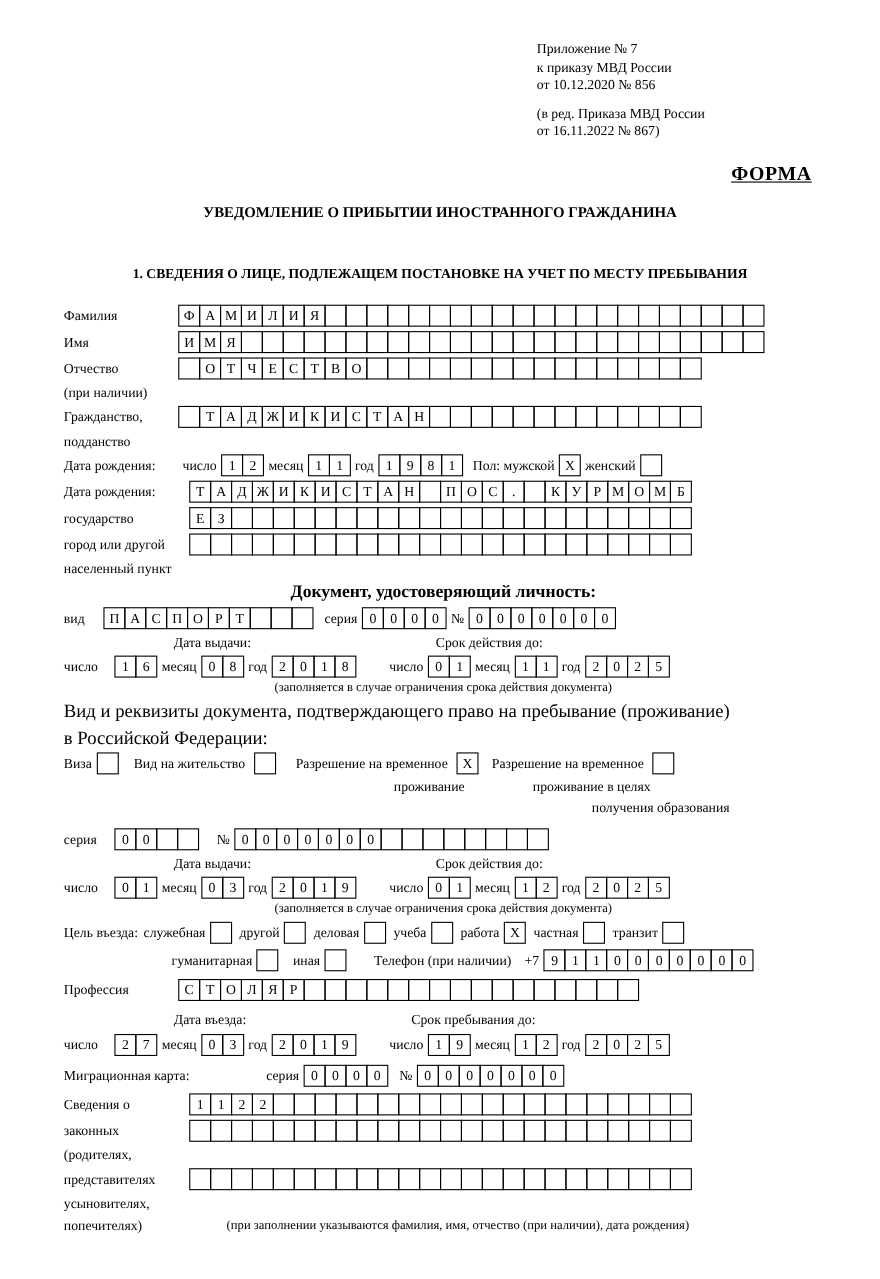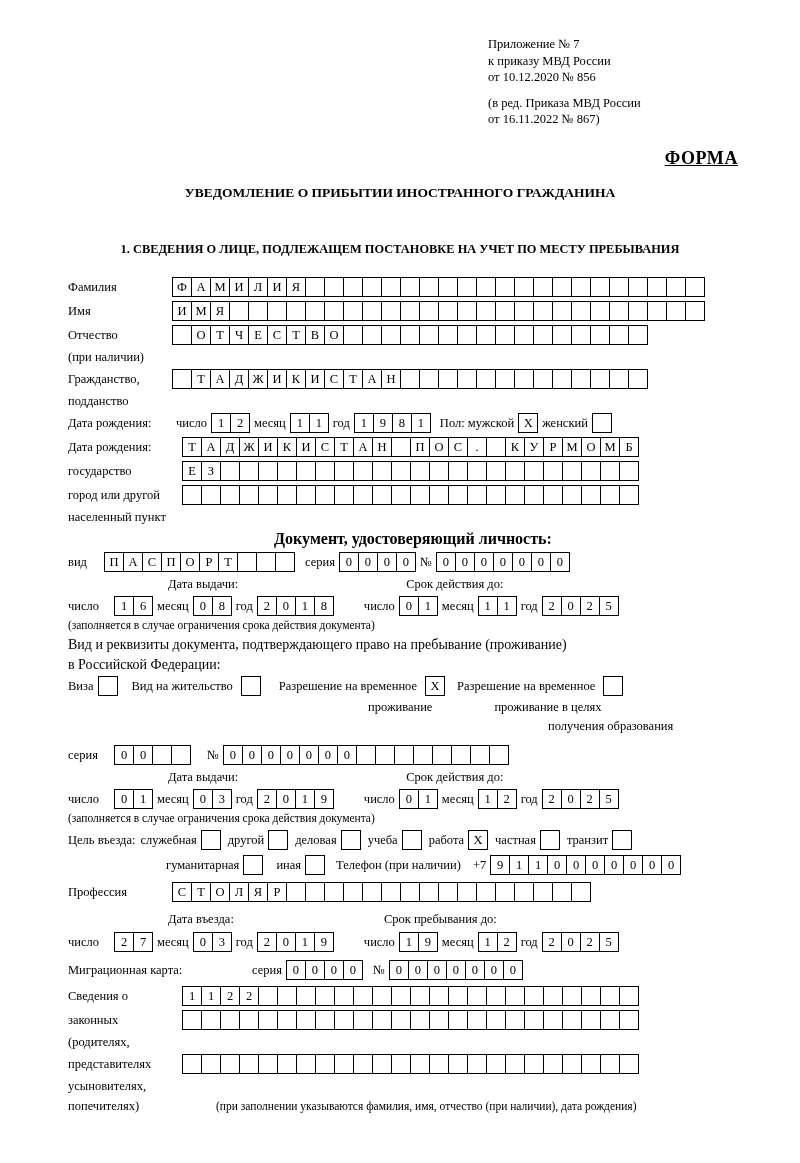--- a/index.html
+++ b/index.html
@@ -64,21 +64,21 @@
     top: 242px;
     left: 0;
     width: 800px;
     text-align: center;
     font-weight: bold;
     font-size: 12.4px;
   }
   .form-body {
     position: absolute;
     top: 276px;
-    left: 68px;
+    left: 58px;
     width: 690px;
     font-size: 12.5px;
   }
   .row {
     display: flex;
     align-items: center;
     margin-bottom: 2px;
     min-height: 22px;
   }
   .lbl {
@@ -112,25 +112,25 @@
     white-space: nowrap;
   }
   .center-label {
     text-align: center;
     font-weight: bold;
     font-size: 16px;
     margin: 4px 0 3px 0;
   }
   .note {
     font-size: 11.5px;
-    text-align: left;
+    text-align: center;
     margin-top: 1px;
   }
   .freetext {
-    font-size: 14px;
+    font-size: 17px;
     margin: 6px 0 2px 0;
   }
   .small-note {
     font-size: 11.5px;
   }
   .mt2 { margin-top: 2px; }
   .label-col {
     width: 104px;
     font-size: 12.5px;
     line-height: 18px;
@@ -634,21 +634,21 @@
     <div class="purpose-row" style="margin-top:5px">
       <span style="width:98px"></span>
       <span class="item">
           <span>гуманитарная</span>
           <span class="onebox"></span>
         </span>
       <span class="item" style="margin-left:6px">
           <span>иная</span>
           <span class="onebox"></span>
         </span>
-      <span class="sub" style="margin-left:4px">Телефон (при наличии)</span>
+      <span class="sub" style="margin-left:18px">Телефон (при наличии)</span>
       <span class="sub" style="margin-left:8px">+7</span>
       <span class="cells">
         <span class="cell">9</span>
         <span class="cell">1</span>
         <span class="cell">1</span>
         <span class="cell">0</span>
         <span class="cell">0</span>
         <span class="cell">0</span>
         <span class="cell">0</span>
         <span class="cell">0</span>

